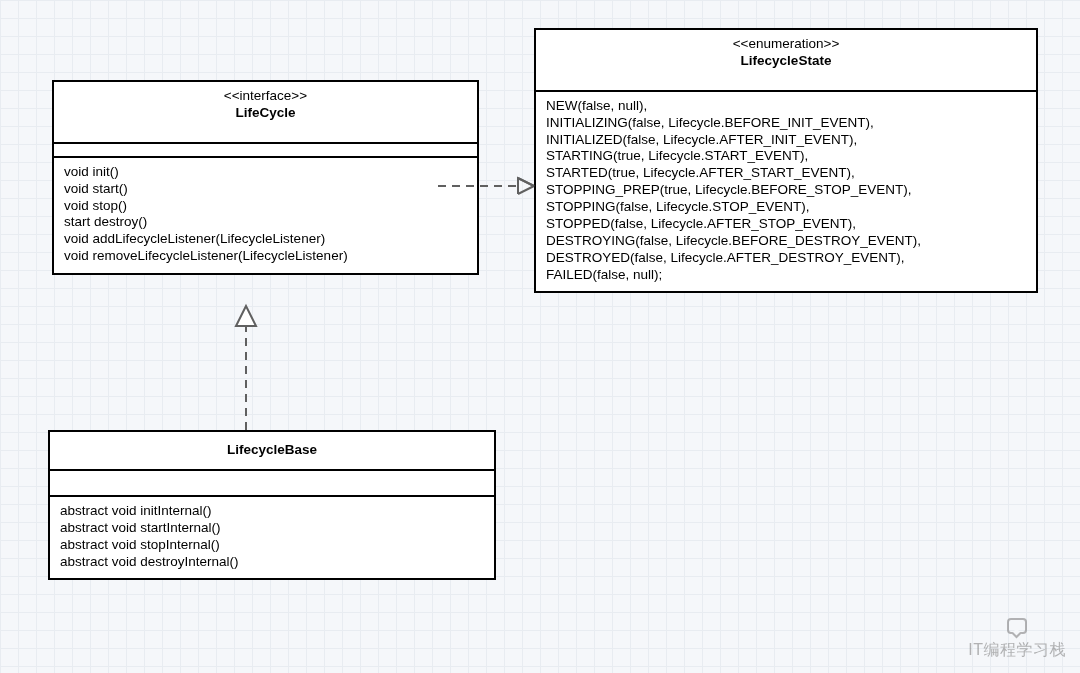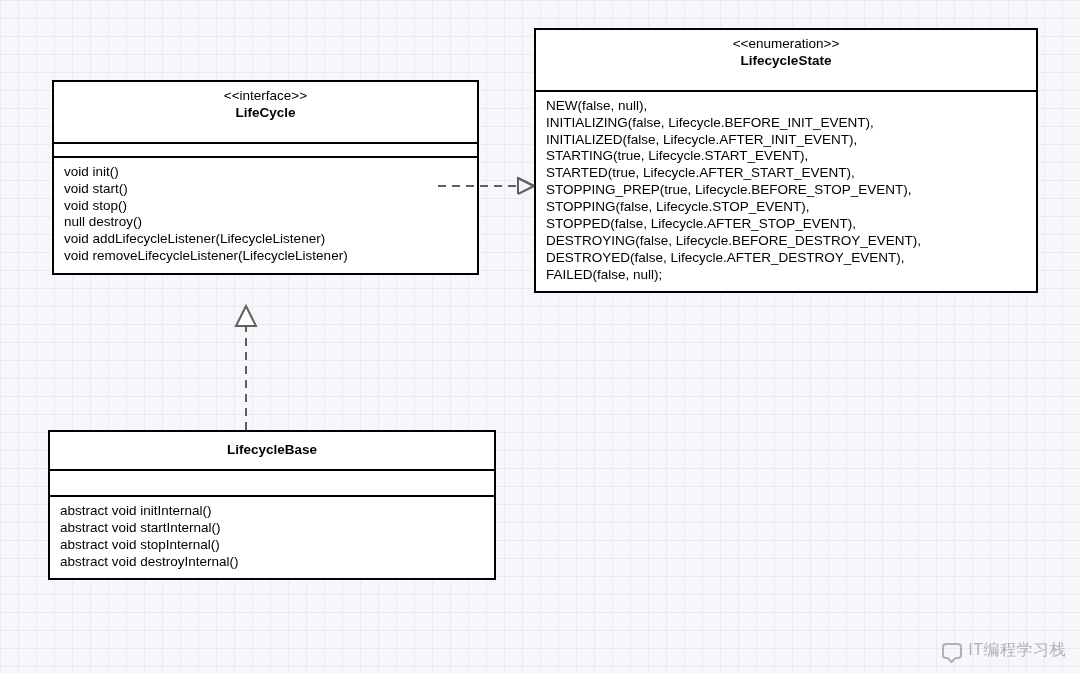--- a/index.html
+++ b/index.html
@@ -50,20 +50,21 @@
     position: absolute;
     right: 14px;
     bottom: 12px;
     display: flex;
     align-items: center;
     gap: 6px;
     color: rgba(120,120,120,0.55);
     font-size: 16px;
     font-family: Arial, sans-serif;
     letter-spacing: 0.5px;
+    flex-direction: column;
   }
   .watermark .bubble {
     width: 20px; height: 16px;
     border: 2px solid rgba(120,120,120,0.55);
     border-radius: 4px;
     position: relative;
   }
   .watermark .bubble::after {
     content: "";
     position: absolute;
@@ -81,21 +82,21 @@
 <div class="uml-box" style="left:52px; top:80px; width:427px;">
   <div class="uml-head">
     <span class="stereo">&lt;&lt;interface&gt;&gt;</span>
     <span class="name">LifeCycle</span>
   </div>
   <div class="uml-attrs"></div>
   <div class="uml-ops" id="ops-lifecycle">
       <div>void init()</div>
       <div>void start()</div>
       <div>void stop()</div>
-      <div>null destroy()</div>
+      <div>start destroy()</div>
       <div>void addLifecycleListener(LifecycleListener)</div>
       <div>void removeLifecycleListener(LifecycleListener)</div>
     </div>
 </div>
 
 <div class="uml-box" style="left:534px; top:28px; width:504px;">
   <div class="uml-head">
     <span class="stereo">&lt;&lt;enumeration&gt;&gt;</span>
     <span class="name">LifecycleState</span>
   </div>

